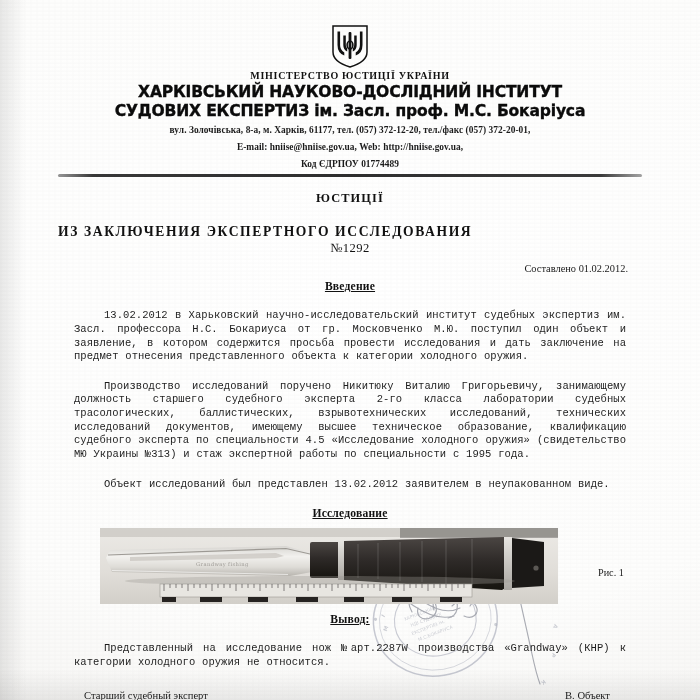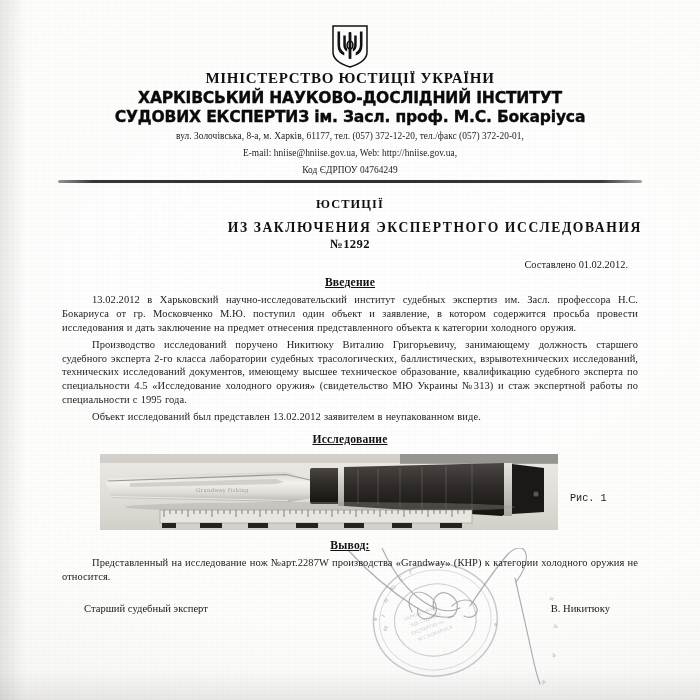--- a/index.html
+++ b/index.html
@@ -59,21 +59,21 @@
     display:flex; justify-content:center; align-items:center;
     padding-top: 24px;
     height: 44px;
   }
   .emblem-wrap svg{ display:block; }
 
   .ministry{
     text-align:center;
     font-family: "Liberation Serif", "DejaVu Serif", serif;
     font-weight:700;
-    font-size: 15px;
+    font-size: 10px;
     letter-spacing: .7px;
     margin-top: 2px;
     color:#111;
   }
   .inst-line{
     text-align:center;
     font-family: "DejaVu Sans", "Liberation Sans", sans-serif;
     font-weight:700;
     font-size: 15.6px;
     letter-spacing: -0.2px;
@@ -82,21 +82,21 @@
     -webkit-text-stroke: .35px #0b0b0b;
     margin-top: 2px;
     transform: scaleY(1.06);
   }
   .inst-line.second{ margin-top:1px; }
 
   .contact{
     text-align:center;
     font-size: 9.4px;
     line-height: 1.35;
-    font-weight:400;
+    font-weight:700;
     color:#1b1b1b;
     margin-top: 4px;
     letter-spacing: .05px;
   }
 
   .rule{
     height: 3px;
     margin: 4px 0 0 0;
     background: linear-gradient(90deg,#8d8d8d 0%, #262626 6%, #1c1c1c 50%, #2a2a2a 93%, #9b9b9b 100%);
     border-radius: 2px;
@@ -106,30 +106,30 @@
   
   .doc-title{
     text-align:center;
     font-weight:700;
     font-size: 12.4px;
     letter-spacing: 1.1px;
     margin-top: 14px;
     color:#111;
   }
   .doc-title2{
-    text-align:right;
+    text-align:left;
     font-weight:700;
     font-size: 13.6px;
     letter-spacing: 1.6px;
-    margin-top: 8px;
+    margin-top: 18px;
     color:#111;
   }
   .doc-number{
     text-align:center;
-    font-weight:700;
+    font-weight:400;
     font-size: 12.6px;
     margin-top: 1px;
     letter-spacing:.4px;
     color:#111;
   }
   .compiled{
     text-align:right;
     font-size: 10.4px;
     margin-top: 7px;
     padding-right: 14px;
@@ -142,28 +142,29 @@
     font-size: 11.6px;
     margin-top: 6px;
     margin-bottom: 2px;
     letter-spacing:.2px;
     color:#111;
     text-decoration:underline;
   }
   .section-head.sparse{ margin-top: 9px; }
 
   p.body{
-    margin: 4px;
+    margin: 16px;
     font-size: 10.5px;
     line-height: 1.30;
     text-align: justify;
     text-indent: 30px;
     color:#1d1d1d;
     letter-spacing: .06px;
     word-spacing: .4px;
+    font-family: Liberation Mono, monospace;
   }
   p.body + p.body{ margin-top: 0px; }
 
   
   .figure-row{
     display:flex;
     align-items:flex-end;
     margin-top: 8px;
   }
   .photo{
@@ -171,25 +172,24 @@
     width: 458px;
     height: 76px;
     margin-left: 42px;
     background: linear-gradient(180deg,#e9e7e3 0%, #dedbd6 55%, #cfccc6 100%);
     overflow:hidden;
     box-shadow: 0 0 0 .5px rgba(0,0,0,.10) inset;
   }
   .photo svg{ display:block; }
   .fig-caption{
     font-size: 10.2px;
-    margin-left: 12px;
+    margin-left: 40px;
     margin-bottom: 26px;
     white-space: nowrap;
     color:#1a1a1a;
-    font-family:Liberation Mono, monospace;
   }
 
   
   .sig-row{
     position:relative;
     display:flex;
     justify-content:space-between;
     align-items:flex-start;
     margin-top: 20px;
     padding: 0 32px 0 26px;
@@ -232,21 +232,21 @@
         </g>
       </svg>
     </div>
 
     <div class="ministry">МІНІСТЕРСТВО ЮСТИЦІЇ УКРАЇНИ</div>
     <div class="inst-line">ХАРКІВСЬКИЙ НАУКОВО-ДОСЛІДНИЙ ІНСТИТУТ</div>
     <div class="inst-line second">СУДОВИХ ЕКСПЕРТИЗ ім. Засл. проф. М.С. Бокаріуса</div>
 
     <div class="contact">вул. Золочівська, 8-а, м. Харків, 61177, тел. (057) 372-12-20, тел./факс (057) 372-20-01,</div>
     <div class="contact">E-mail: hniise@hniise.gov.ua, Web: http://hniise.gov.ua,</div>
-    <div class="contact">Код ЄДРПОУ 04764249</div>
+    <div class="contact">Код ЄДРПОУ 01774489</div>
 
     <div class="rule"></div>
 
     <div class="doc-title">ЮСТИЦІЇ</div>
     <div class="doc-title2">ИЗ ЗАКЛЮЧЕНИЯ ЭКСПЕРТНОГО ИССЛЕДОВАНИЯ</div>
     <div class="doc-number">№1292</div>
     <div class="compiled">Составлено 01.02.2012.</div>
 
     <div class="section-head">Введение</div>
     <p class="body">13.02.2012 в Харьковский научно-исследовательский институт судебных экспертиз им. Засл. профессора Н.С. Бокариуса от гр. Московченко М.Ю. поступил один объект и заявление, в котором содержится просьба провести исследования и дать заключение на предмет отнесения представленного объекта к категории холодного оружия.</p>
@@ -386,21 +386,21 @@
         </svg>
       </div>
       <div class="fig-caption">Рис. 1</div>
     </div>
 
     <div class="section-head sparse">Вывод:</div>
     <p class="body">Представленный на исследование нож №арт.2287W производства «Grandway» (КНР) к категории холодного оружия не относится.</p>
 
     <div class="sig-row">
       <span>Старший судебный эксперт</span>
-      <span>В. Никитюку</span>
+      <span>В. Объект</span>
     </div>
 
   </div>
 
   <div class="stamp-area">
     <svg width="250" height="150" viewBox="0 0 250 150" aria-hidden="true">
       <g transform="rotate(-9 105 70)">
         <ellipse cx="105" cy="72" rx="62" ry="56" fill="none" stroke="#7a7f95" stroke-width="1.5" opacity=".75"></ellipse>
         <ellipse cx="105" cy="72" rx="56" ry="50" fill="none" stroke="#7a7f95" stroke-width=".8" opacity=".6"></ellipse>
         <ellipse cx="105" cy="72" rx="41" ry="36" fill="none" stroke="#7a7f95" stroke-width="1.1" opacity=".7"></ellipse>

